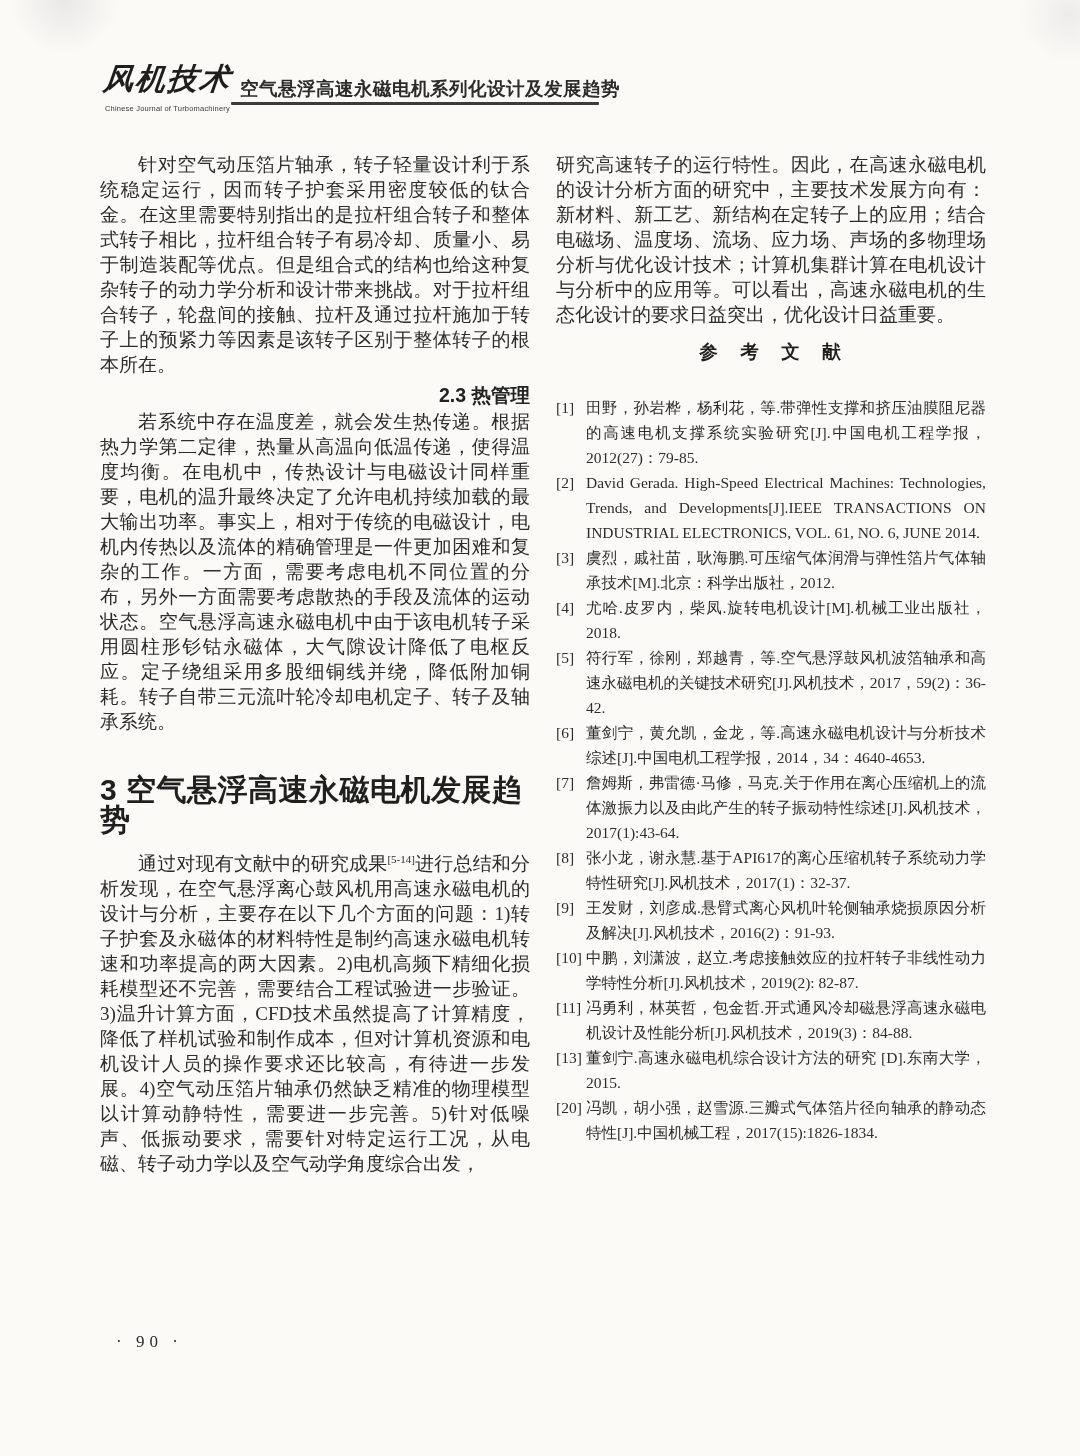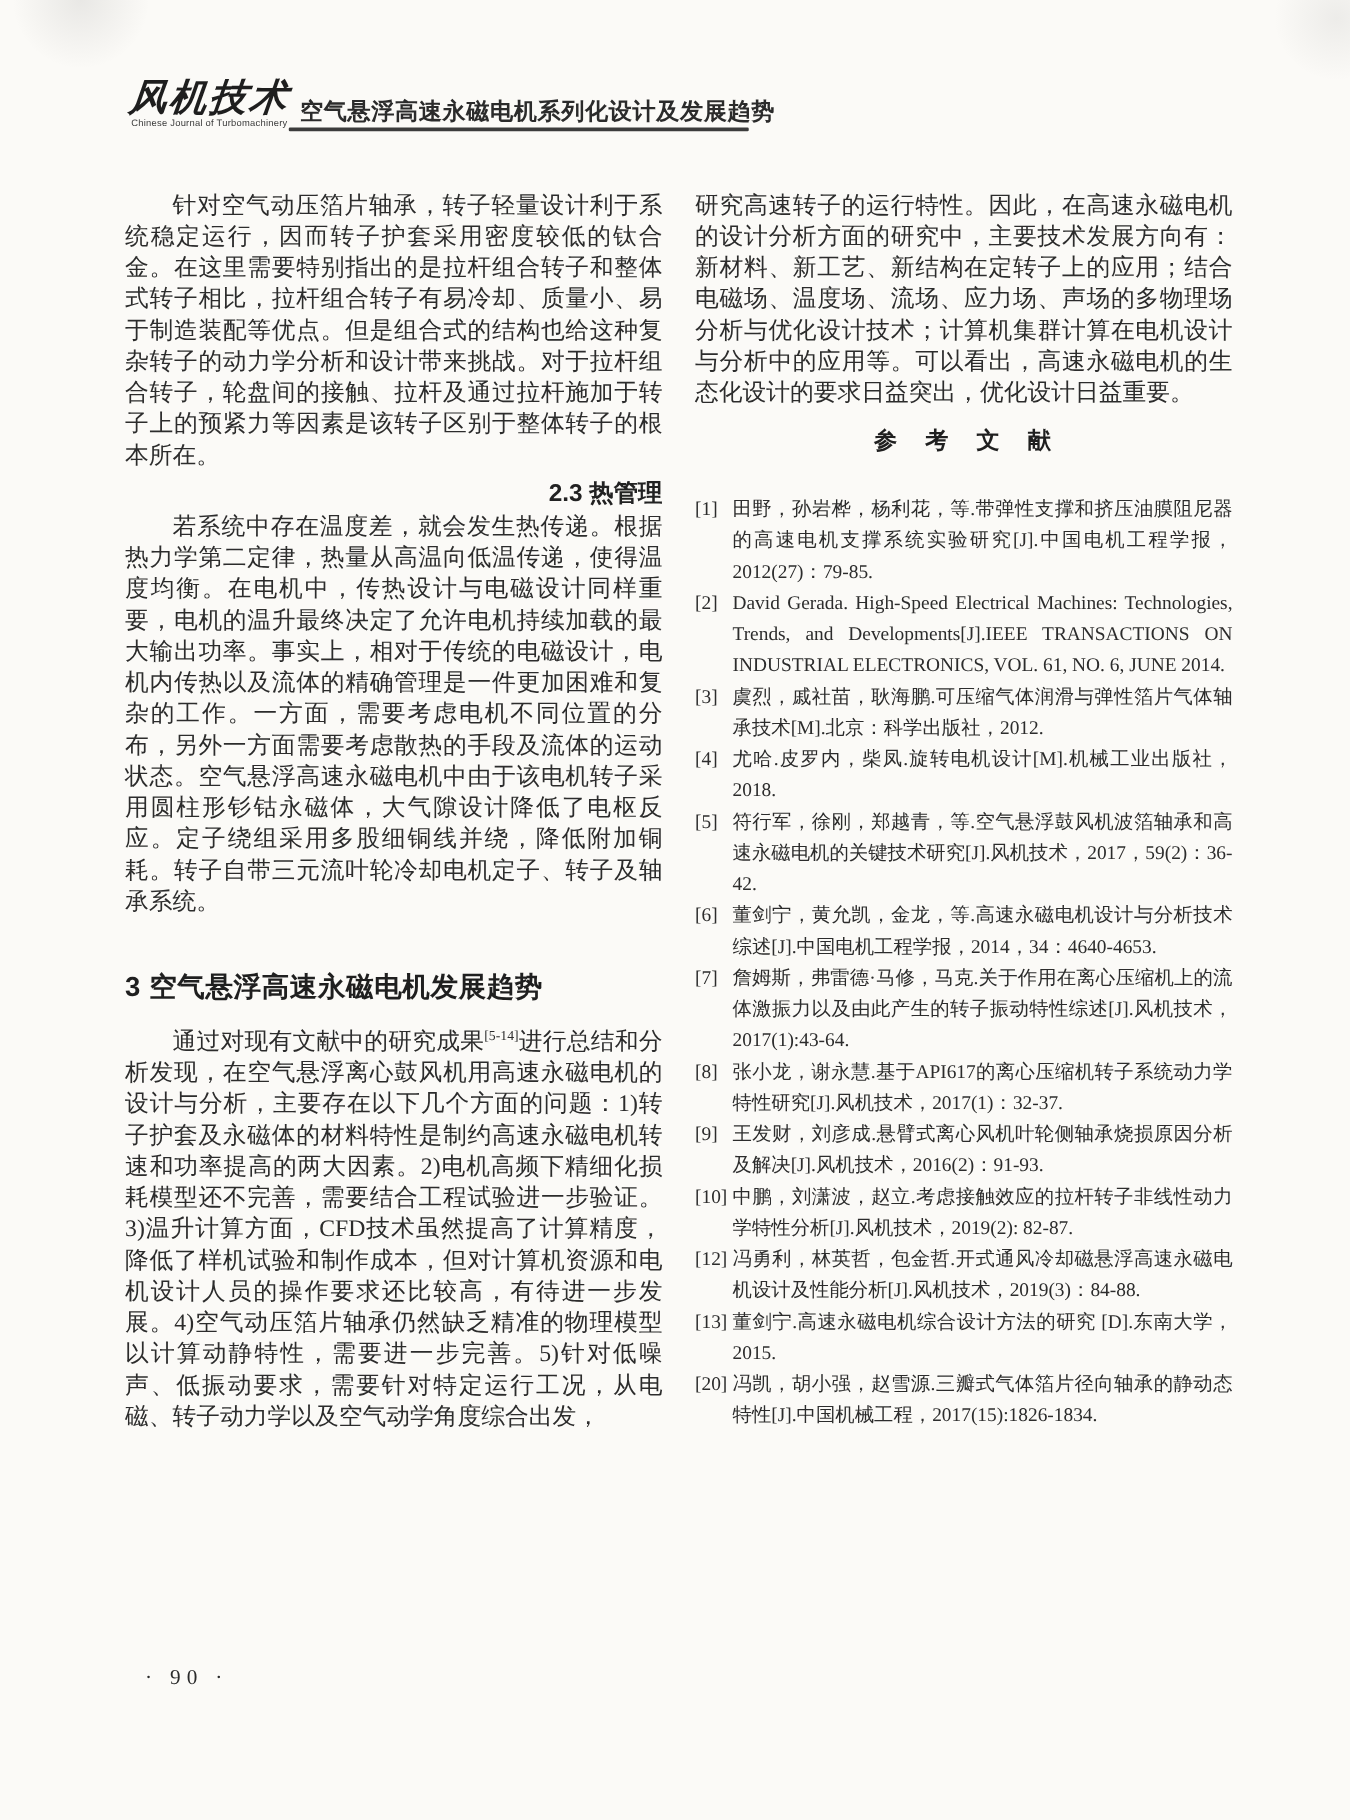--- a/index.html
+++ b/index.html
@@ -33,21 +33,21 @@
     font-style: italic;
     font-weight: bold;
     font-size: 30px;
     line-height: 30px;
     letter-spacing: 2px;
     color: #1e1e1e;
     transform: skewX(-6deg);
     white-space: nowrap;
   }
   .masthead .logo-sub {
-    margin-top: 0;
+    margin-top: 10px;
     font-family: "Liberation Sans", "DejaVu Sans", sans-serif;
     font-size: 7.5px;
     letter-spacing: 0.2px;
     color: #3a3a3a;
     white-space: nowrap;
   }
   .running-title {
     position: absolute;
     left: 240px; top: 76px;
     font-size: 18.5px;
@@ -88,21 +88,21 @@
     font-size: 19.5px;
     line-height: 27px;
     color: #222;
     text-align: right;
   }
   .h-section {
     margin-top: 41px;
     margin-bottom: 16px;
     font-family: "Liberation Sans", "DejaVu Sans", sans-serif;
     font-weight: bold;
-    font-size: 22px;
+    font-size: 30px;
     line-height: 30px;
     color: #1f1f1f;
     text-align: left;
     letter-spacing: 0.5px;
   }
   sup.cite {
     font-size: 11px;
     line-height: 0;
     vertical-align: super;
     letter-spacing: 0;
@@ -174,21 +174,21 @@
       <li class="ref"><span class="ref-label">[1]</span><span>田野，孙岩桦，杨利花，等.带弹性支撑和挤压油膜阻尼器的高速电机支撑系统实验研究[J].中国电机工程学报，2012(27)：79-85.</span></li>
       <li class="ref"><span class="ref-label">[2]</span><span>David Gerada. High-Speed Electrical Machines: Technologies, Trends, and Developments[J].IEEE TRANSACTIONS ON INDUSTRIAL ELECTRONICS, VOL. 61, NO. 6, JUNE 2014.</span></li>
       <li class="ref"><span class="ref-label">[3]</span><span>虞烈，戚社苗，耿海鹏.可压缩气体润滑与弹性箔片气体轴承技术[M].北京：科学出版社，2012.</span></li>
       <li class="ref"><span class="ref-label">[4]</span><span>尤哈.皮罗内，柴凤.旋转电机设计[M].机械工业出版社，2018.</span></li>
       <li class="ref"><span class="ref-label">[5]</span><span>符行军，徐刚，郑越青，等.空气悬浮鼓风机波箔轴承和高速永磁电机的关键技术研究[J].风机技术，2017，59(2)：36-42.</span></li>
       <li class="ref"><span class="ref-label">[6]</span><span>董剑宁，黄允凯，金龙，等.高速永磁电机设计与分析技术综述[J].中国电机工程学报，2014，34：4640-4653.</span></li>
       <li class="ref"><span class="ref-label">[7]</span><span>詹姆斯，弗雷德·马修，马克.关于作用在离心压缩机上的流体激振力以及由此产生的转子振动特性综述[J].风机技术，2017(1):43-64.</span></li>
       <li class="ref"><span class="ref-label">[8]</span><span>张小龙，谢永慧.基于API617的离心压缩机转子系统动力学特性研究[J].风机技术，2017(1)：32-37.</span></li>
       <li class="ref"><span class="ref-label">[9]</span><span>王发财，刘彦成.悬臂式离心风机叶轮侧轴承烧损原因分析及解决[J].风机技术，2016(2)：91-93.</span></li>
       <li class="ref"><span class="ref-label">[10]</span><span>中鹏，刘潇波，赵立.考虑接触效应的拉杆转子非线性动力学特性分析[J].风机技术，2019(2): 82-87.</span></li>
-      <li class="ref"><span class="ref-label">[12]</span><span>冯勇利，林英哲，包金哲.开式通风冷却磁悬浮高速永磁电机设计及性能分析[J].风机技术，2019(3)：84-88.</span></li>
+      <li class="ref"><span class="ref-label">[11]</span><span>冯勇利，林英哲，包金哲.开式通风冷却磁悬浮高速永磁电机设计及性能分析[J].风机技术，2019(3)：84-88.</span></li>
       <li class="ref"><span class="ref-label">[13]</span><span>董剑宁.高速永磁电机综合设计方法的研究 [D].东南大学，2015.</span></li>
       <li class="ref"><span class="ref-label">[20]</span><span>冯凯，胡小强，赵雪源.三瓣式气体箔片径向轴承的静动态特性[J].中国机械工程，2017(15):1826-1834.</span></li>
     </ol>
   </div>
 
   <div class="page-number">· 90 ·</div>
 
 </div>
 
 </body></html>

